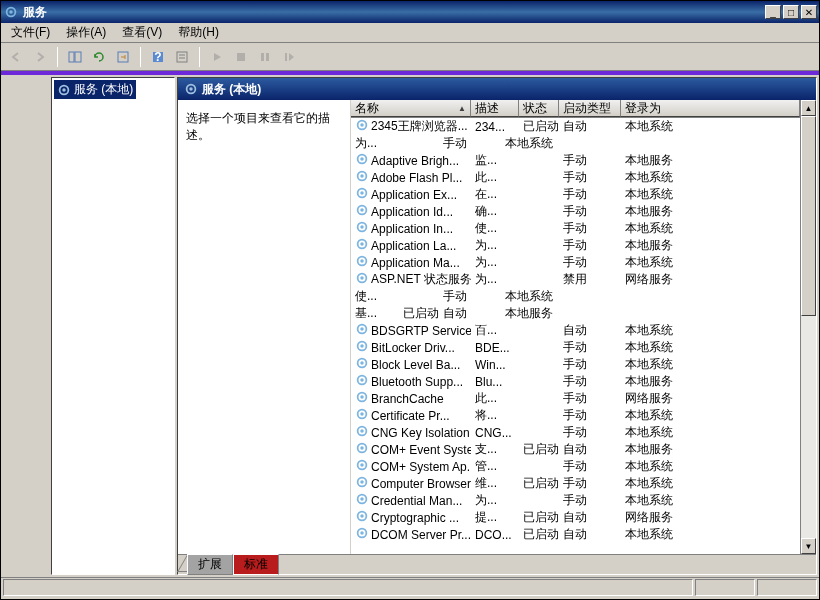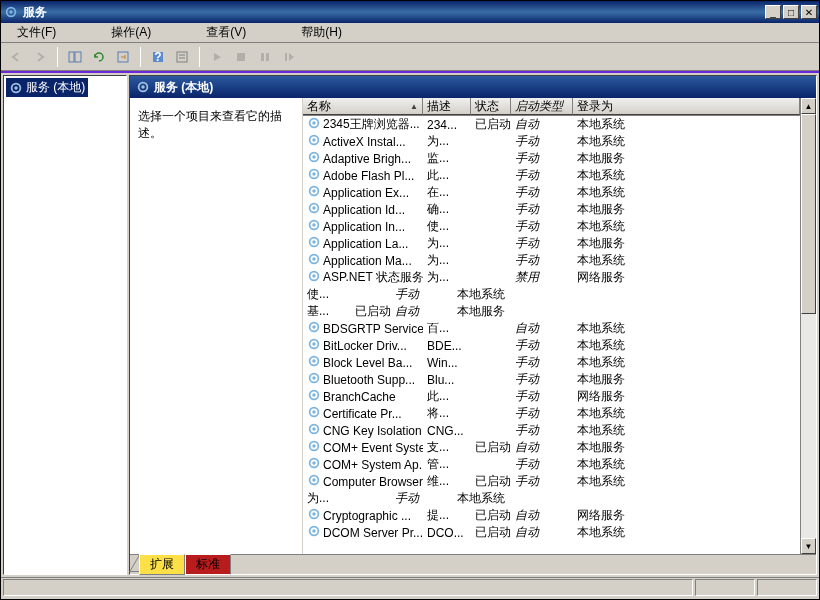--- a/index.html
+++ b/index.html
@@ -6,67 +6,67 @@
 body { background: #d4d0c8; width: 820px; height: 600px; overflow: hidden; border: 1px solid #000; }
 
 
 .titlebar { height: 22px; background: linear-gradient(to bottom, #0a246a 0%, #3a6ea5 50%, #0a246a 100%); display: flex; align-items: center; padding: 10px 2px; color: #fff; }
 .titlebar .icon { width: 16px; height: 16px; margin-right: 4px; display:flex; align-items:center; justify-content:center;}
 .titlebar .title { flex: 1; font-weight: bold; }
 .titlebar .winbtns { display: flex; gap: 0; }
 .titlebar .winbtn { width: 16px; height: 14px; background: #d4d0c8; border: 1px solid #fff; border-right-color:#404040; border-bottom-color:#404040; display:flex; align-items:center; justify-content:center; color:#000; font-size:10px; font-family: Arial; margin-left:2px;}
 
 
-.menubar { height: 20px; background: #d4d0c8; display: flex; align-items: center; padding: 0 8px; border-bottom: 1px solid #808080; gap: 39px; }
+.menubar { height: 20px; background: #d4d0c8; display: flex; align-items: center; padding: 0 2px; border-bottom: 1px solid #808080; }
 .menubar .item { padding: 2px 8px; cursor: default; }
 
 
 .toolbar { height: 28px; background: #d4d0c8; display: flex; align-items: center; padding: 0 4px; border-bottom: 1px solid #808080; gap:2px;}
 .toolbar .sep { width: 1px; height: 20px; background: #808080; margin: 0 4px; border-right:1px solid #fff;}
 .toolbar .tbtn { width: 22px; height: 22px; display:flex; align-items:center; justify-content:center; border:1px solid transparent;}
 .toolbar .tbtn.disabled { opacity:0.4; }
 
 
-.main { display: flex; height: 506px; border-top:2px solid #6d28d9; }
+.main { display: flex; height: 506px; border-top:4px solid #6d28d9;padding-left:48px; }
 .treepane { width: 124px; background: #fff; border: 1px solid #808080; margin: 2px; padding:2px; border-right-color:#fff; border-bottom-color:#fff; border-top:1px solid #404040; border-left:1px solid #404040;}
 .treeitem { background: #0a246a; color: #fff; padding: 1px 3px; display:inline-flex; align-items:center; gap:3px;}
 .treeitem .gear { color:#fff; }
 
 .contentpane { flex: 1; margin: 2px 2px 2px 0; display:flex; flex-direction:column; border: 1px solid #808080; border-right-color:#fff; border-bottom-color:#fff; border-top:1px solid #404040; border-left:1px solid #404040; background:#fff;}
 
 .content-header { height: 22px; background: linear-gradient(to bottom, #2c5aa0, #0a246a); color:#fff; display:flex; align-items:center; padding:0 6px; font-weight:bold; gap:4px;}
 
 .content-body { flex:1; display:flex; background:#fff; overflow:hidden;}
 .desc-col { width: 172px; padding: 10px 8px; border-right: none;}
 .list-col { flex:1; position:relative; border-left:1px solid #d4d0c8; display:flex;}
 .list-inner { flex:1; overflow:hidden; }
 
 .list-header { display:flex; background:#d4d0c8; height:18px; border-bottom:1px solid #808080;}
 .list-header .col { border-right:1px solid #808080; border-bottom:1px solid #404040; padding:1px 4px; background: linear-gradient(#f0f0f0,#d4d0c8); position:relative; display:flex; align-items:center;}
 .list-header .col.sort::after { content:"▲"; font-size:8px; position:absolute; right:4px; color:#404040;}
 
 .col-name { width: 120px; }
 .col-desc { width: 48px; }
 .col-status { width: 40px; }
-.col-startup { width: 62px; font-style: italic; }
+.col-startup { width: 62px; }
 .col-logon { width: 80px; flex:1;}
 
 .list-rows { overflow-y:hidden; font-family: "SimSun", monospace;}
 .row { display:flex; height:17px; align-items:center; white-space:nowrap;}
 .row .cell { padding: 0 4px; overflow:hidden; text-overflow:clip; display:flex; align-items:center; gap:2px;}
 .row .gear-icon { flex-shrink:0; width:14px; }
 
 .vscroll { width:16px; background:#d4d0c8; border-left:1px solid #808080; display:flex; flex-direction:column;}
 .vscroll .btn { height:16px; background:#d4d0c8; border:1px solid #fff; border-right-color:#404040; border-bottom-color:#404040; display:flex; align-items:center; justify-content:center; font-size:8px;}
 .vscroll .track { flex:1; background: repeating-conic-gradient(#d4d0c8 0% 25%, #fff 0% 50%) 50% / 2px 2px; position:relative;}
 .vscroll .thumb { position:absolute; top:0; left:0; right:0; height:200px; background:#d4d0c8; border:1px solid #fff; border-right-color:#404040; border-bottom-color:#404040;}
 
 
 .tabs { height: 20px; display:flex; align-items:flex-start; padding-left:4px; background:#d4d0c8; border-top:1px solid #808080;}
-.tab { padding: 1px 10px; background:#fde047; border:1px solid #808080; border-top:1px solid #fff; border-left:1px solid #fff; margin-top:-1px; font-size:12px; position:relative;}
+.tab { padding: 1px 10px; background:#a3a3a3; border:1px solid #808080; border-top:1px solid #fff; border-left:1px solid #fff; margin-top:-1px; font-size:12px; position:relative;}
 .tab.active { background:#b91c1c; border-bottom:1px solid #fff; z-index:1;}
 
 
 .statusbar { height: 20px; background:#d4d0c8; border-top:1px solid #808080; display:flex; padding:1px 2px; gap:2px;}
 .statusbar .cell { border:1px solid #808080; border-top-color:#808080; border-left-color:#808080; border-right-color:#fff; border-bottom-color:#fff;}
 .statusbar .cell:first-child { flex:1; }
 .statusbar .cell:not(:first-child){ width:60px;}
 
 svg.gear { width:14px; height:14px; }
 </style>
@@ -204,27 +204,20 @@
                       <circle cx="8" cy="8" r="2" fill="#7db5e0"></circle>
                     </svg></span>
                   <span>2345王牌浏览器...</span>
                 </div>
                 <div class="cell col-desc">234...</div>
                 <div class="cell col-status">已启动</div>
                 <div class="cell col-startup">自动</div>
                 <div class="cell col-logon">本地系统</div>
               </div>
               <div class="row">
-                <div class="cell col-name">
-                  <span class="gear-icon"><svg class="gear" viewBox="0 0 16 16">
-                      <circle cx="8" cy="8" r="5" fill="none" stroke="#7db5e0" stroke-width="2"></circle>
-                      <circle cx="8" cy="8" r="2" fill="#7db5e0"></circle>
-                    </svg></span>
-                  <span>ActiveX Instal...</span>
-                </div>
                 <div class="cell col-desc">为...</div>
                 <div class="cell col-status"></div>
                 <div class="cell col-startup">手动</div>
                 <div class="cell col-logon">本地系统</div>
               </div>
               <div class="row">
                 <div class="cell col-name">
                   <span class="gear-icon"><svg class="gear" viewBox="0 0 16 16">
                       <circle cx="8" cy="8" r="5" fill="none" stroke="#7db5e0" stroke-width="2"></circle>
                       <circle cx="8" cy="8" r="2" fill="#7db5e0"></circle>
@@ -463,20 +456,27 @@
                       <circle cx="8" cy="8" r="2" fill="#7db5e0"></circle>
                     </svg></span>
                   <span>Computer Browser</span>
                 </div>
                 <div class="cell col-desc">维...</div>
                 <div class="cell col-status">已启动</div>
                 <div class="cell col-startup">手动</div>
                 <div class="cell col-logon">本地系统</div>
               </div>
               <div class="row">
+                <div class="cell col-name">
+                  <span class="gear-icon"><svg class="gear" viewBox="0 0 16 16">
+                      <circle cx="8" cy="8" r="5" fill="none" stroke="#7db5e0" stroke-width="2"></circle>
+                      <circle cx="8" cy="8" r="2" fill="#7db5e0"></circle>
+                    </svg></span>
+                  <span>Credential Man...</span>
+                </div>
                 <div class="cell col-desc">为...</div>
                 <div class="cell col-status"></div>
                 <div class="cell col-startup">手动</div>
                 <div class="cell col-logon">本地系统</div>
               </div>
               <div class="row">
                 <div class="cell col-name">
                   <span class="gear-icon"><svg class="gear" viewBox="0 0 16 16">
                       <circle cx="8" cy="8" r="5" fill="none" stroke="#7db5e0" stroke-width="2"></circle>
                       <circle cx="8" cy="8" r="2" fill="#7db5e0"></circle>

